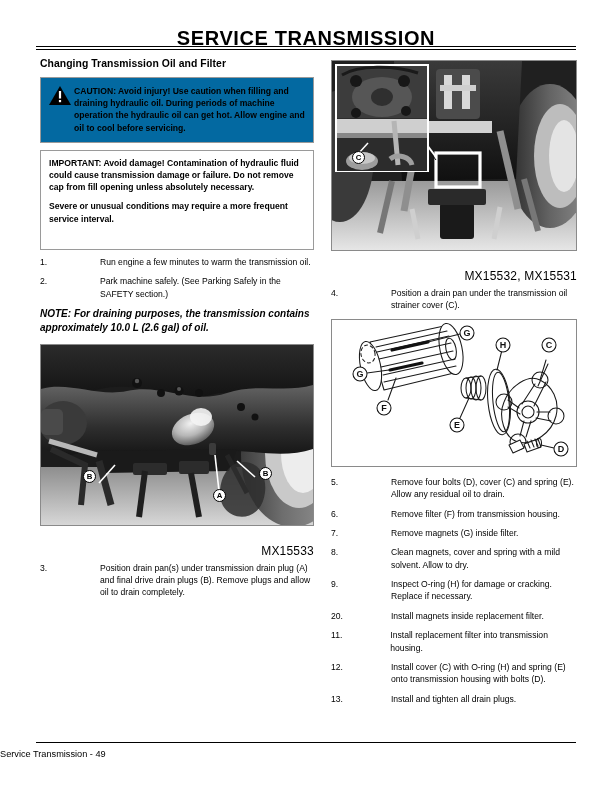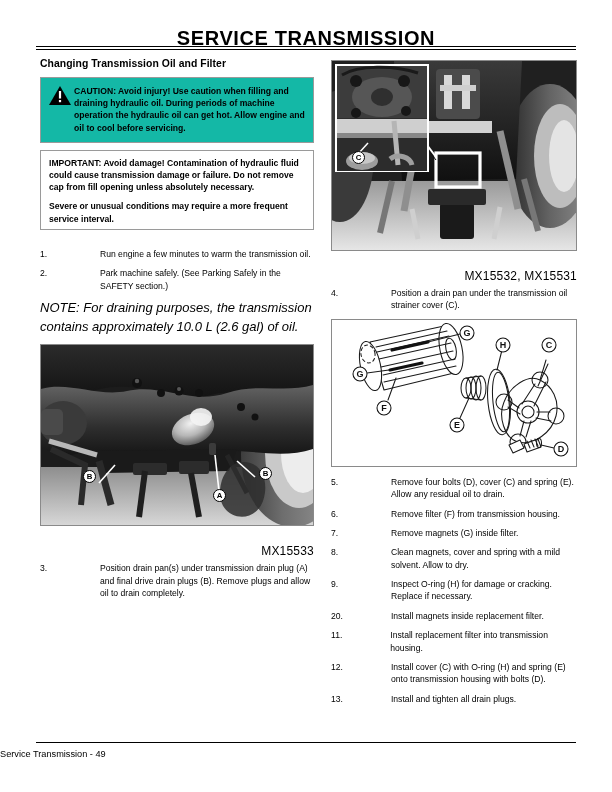--- a/index.html
+++ b/index.html
@@ -73,43 +73,43 @@
   .section-heading {
     font-size: 10.4px;
     font-weight: bold;
     margin: 0 0 8px 0;
     letter-spacing: 0.05px;
   }
 
   
   .caution-box {
     border: 0.9px solid #9a9a9a;
-    background: #14b8a6;
+    background: #0369a1;
     padding: 6px 8px 8px 7px;
     margin-bottom: 7px;
     display: flex;
     align-items: flex-start;
   }
   .caution-icon {
     flex: 0 0 auto;
     width: 24px;
     margin-top: 1px;
     margin-right: 2px;
   }
   .caution-text {
     font-size: 8.6px;
     font-weight: bold;
     line-height: 1.42;
     padding-top: 1px;
   }
   .important-box {
     border: 0.9px solid #9a9a9a;
     background: #ffffff;
-    padding: 6px 8px 4px 8px;
-    margin-bottom: 18px;
+    padding: 6px 8px 24px 8px;
+    margin-bottom: 6px;
   }
   .important-text {
     font-size: 8.6px;
     font-weight: bold;
     line-height: 1.42;
   }
   .important-text + .important-text { margin-top: 7px; }
 
   
   .step {
@@ -117,22 +117,22 @@
     line-height: 1.44;
     margin-bottom: 7px;
     display: flex;
   }
   .step-num {
     flex: 0 0 auto;
     white-space: pre;
   }
   .step-body { flex: 1 1 auto; margin-left: 48px; }
   .note {
-    font-size: 13px;
-    font-weight: normal;
+    font-size: 10px;
+    font-weight: bold;
     font-style: italic;
     line-height: 1.44;
     margin-bottom: 8px;
   }
 
   
   .figure { margin: 2px 0 2px 0; }
   .figure-frame {
     border: 0.9px solid #8a8a8a;
     background: #ffffff;

